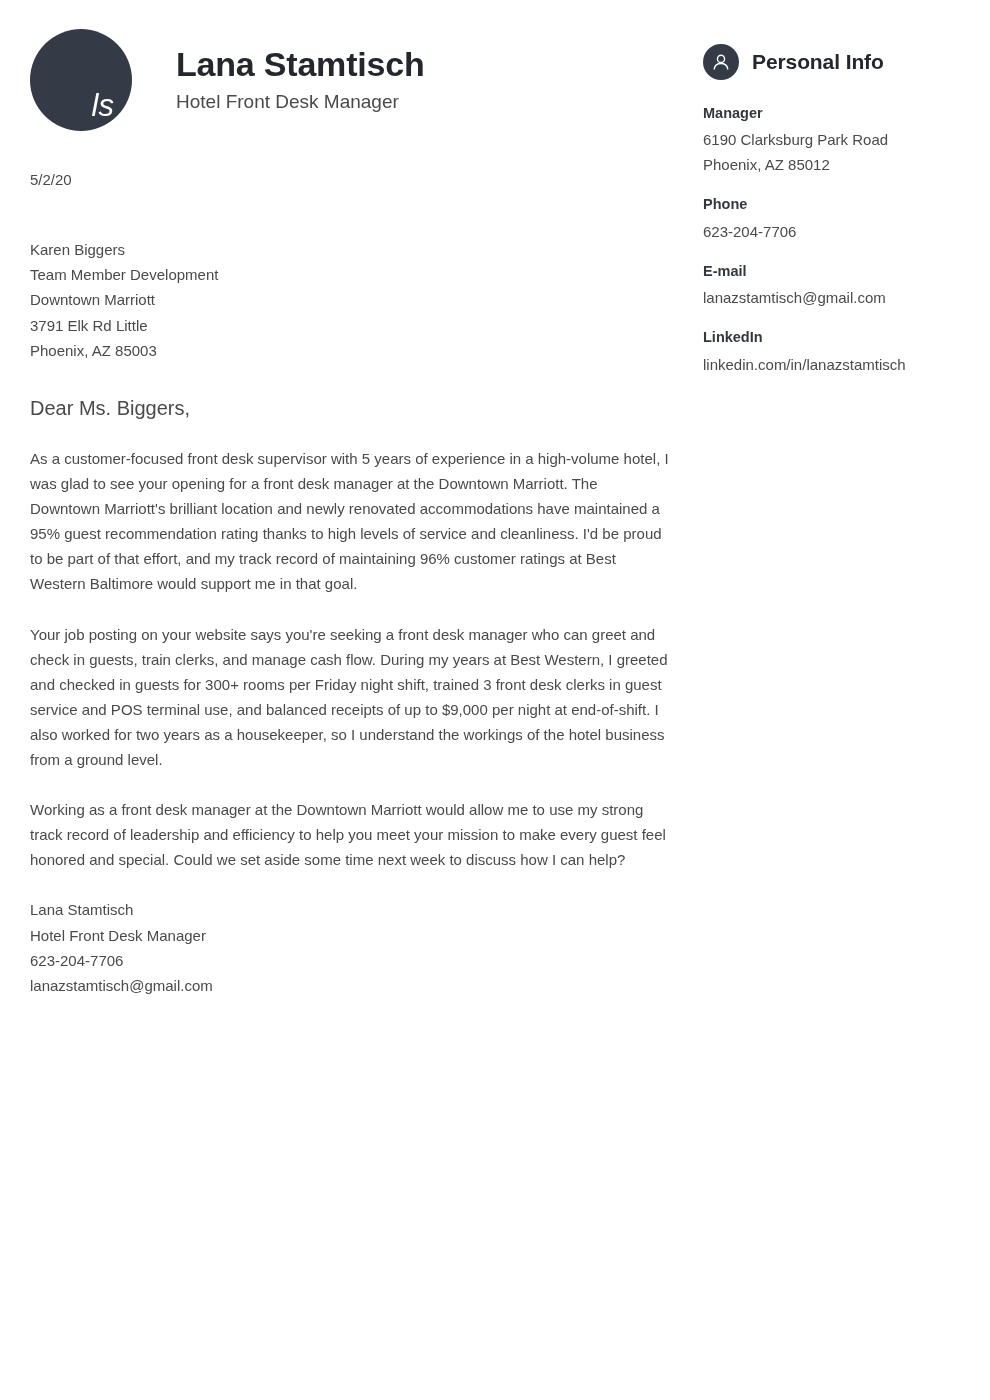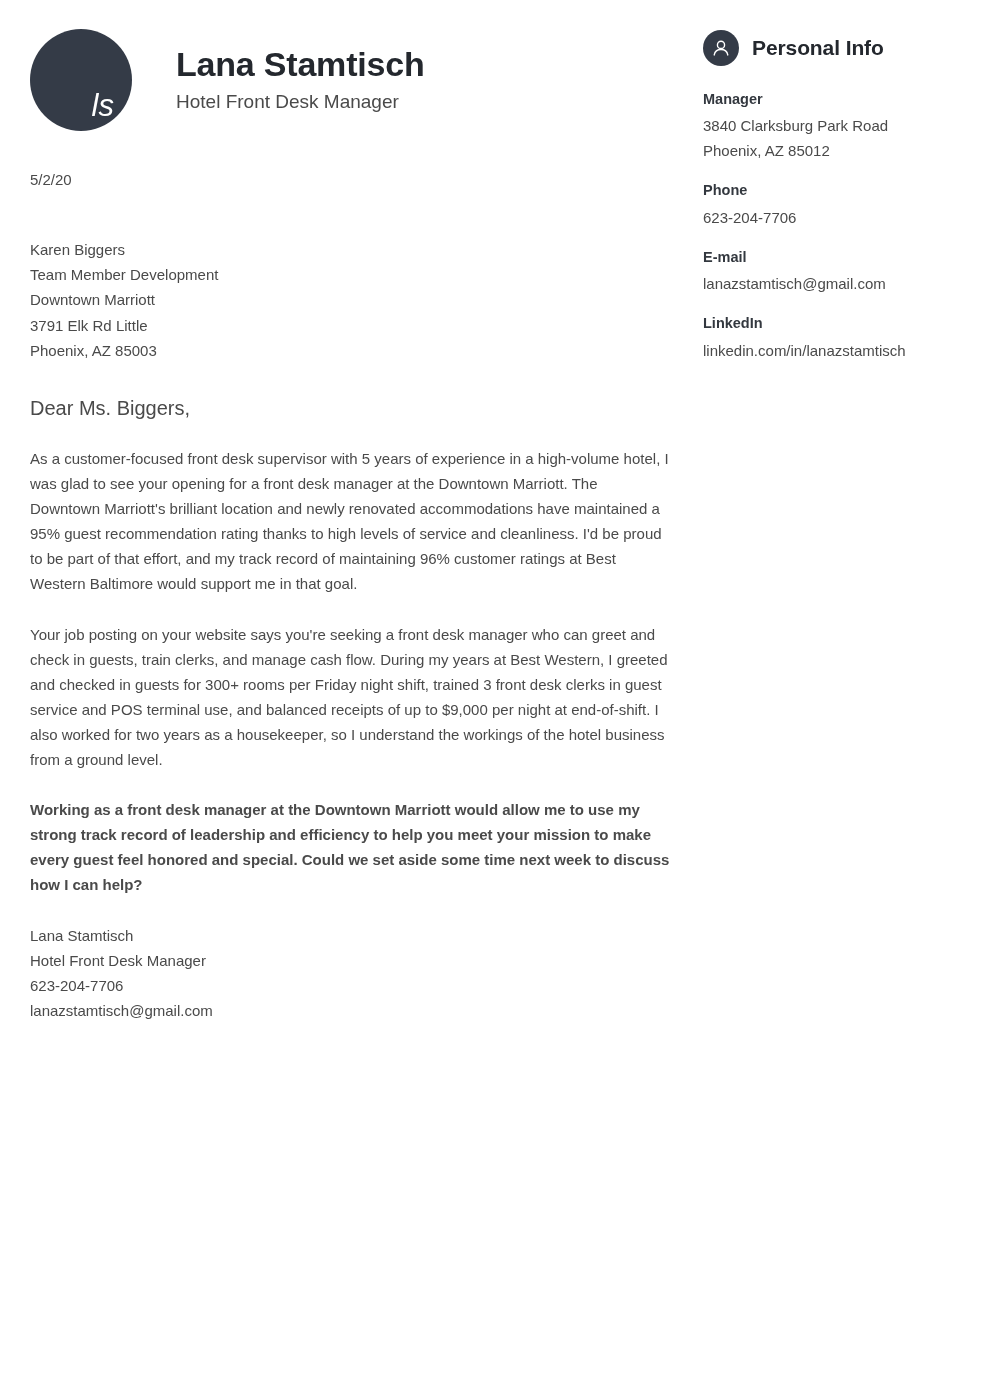--- a/index.html
+++ b/index.html
@@ -101,42 +101,42 @@
   }
 
   .body-paragraphs { margin-top: 25px; }
   .body-par {
     font-size: 15px;
     line-height: 25.1px;
     color: #4a4a4a;
     margin: 0 0 25px 0;
     text-align: left;
   }
-  .body-par:last-child { margin-bottom: 16px; font-weight: bold; }
+  .body-par:last-child { margin-bottom: 16px; }
 
   .closing {
     margin-top: 25px;
     font-size: 15px;
     line-height: 25px;
     color: #4a4a4a;
   }
 
   .signature-block {
     margin-top: 25px;
     font-size: 15px;
     line-height: 25.2px;
     color: #4a4a4a;
   }
   .signature-line { display: block; }
 
   
   .sidebar {
     position: absolute;
     left: 703px;
-    top: 30px;
+    top: 44px;
     width: 258px;
   }
 
   .sidebar-heading {
     display: flex;
     align-items: center;
     margin-bottom: 22px;
   }
   .person-icon {
     width: 36px;
@@ -227,21 +227,21 @@
           <circle cx="12" cy="8.6" r="3.9" fill="none" stroke="#ffffff" stroke-width="1.5"></circle>
           <path d="M4.6 19.6 C5.3 15.6 8.3 13.7 12 13.7 C15.7 13.7 18.7 15.6 19.4 19.6" fill="none" stroke="#ffffff" stroke-width="1.5" stroke-linecap="round"></path>
         </svg>
       </span>
       <span class="sidebar-heading-text">Personal Info</span>
     </div>
 
     <div class="info-group">
       <div class="info-label">Manager</div>
       <div class="info-value">
-        <span class="info-value-line">3840 Clarksburg Park Road</span>
+        <span class="info-value-line">6190 Clarksburg Park Road</span>
         <span class="info-value-line">Phoenix, AZ 85012</span>
       </div>
     </div>
 
     <div class="info-group">
       <div class="info-label">Phone</div>
       <div class="info-value">
         <span class="info-value-line">623-204-7706</span>
       </div>
     </div>

